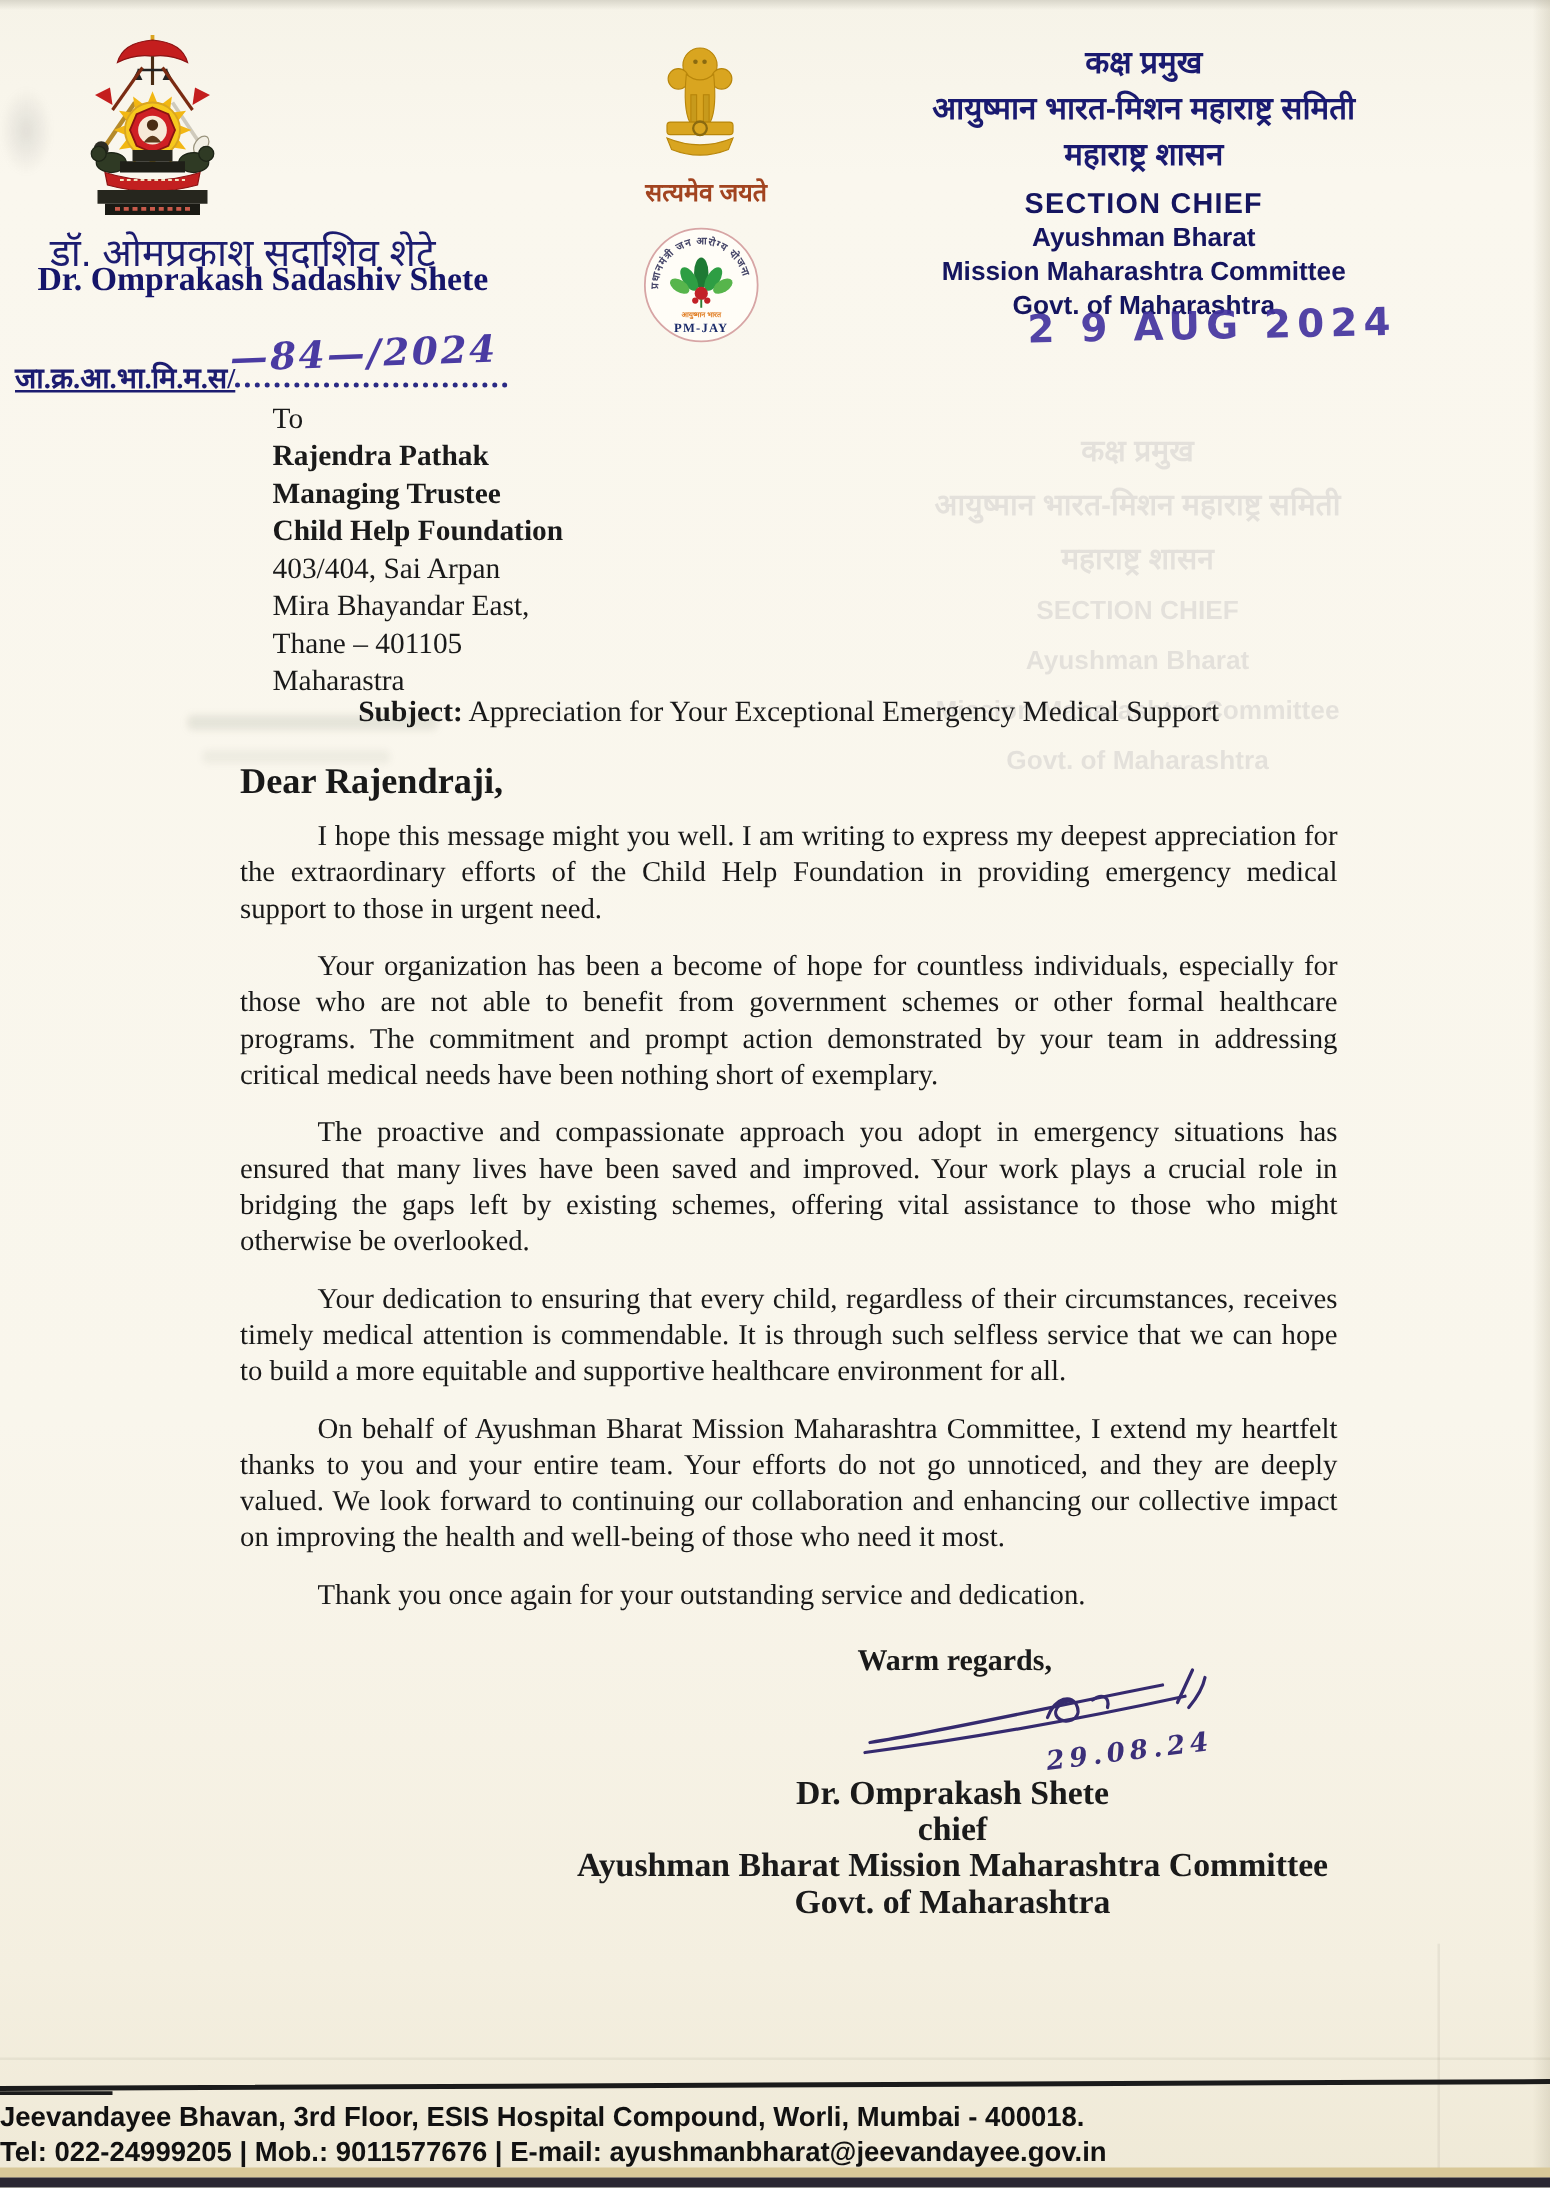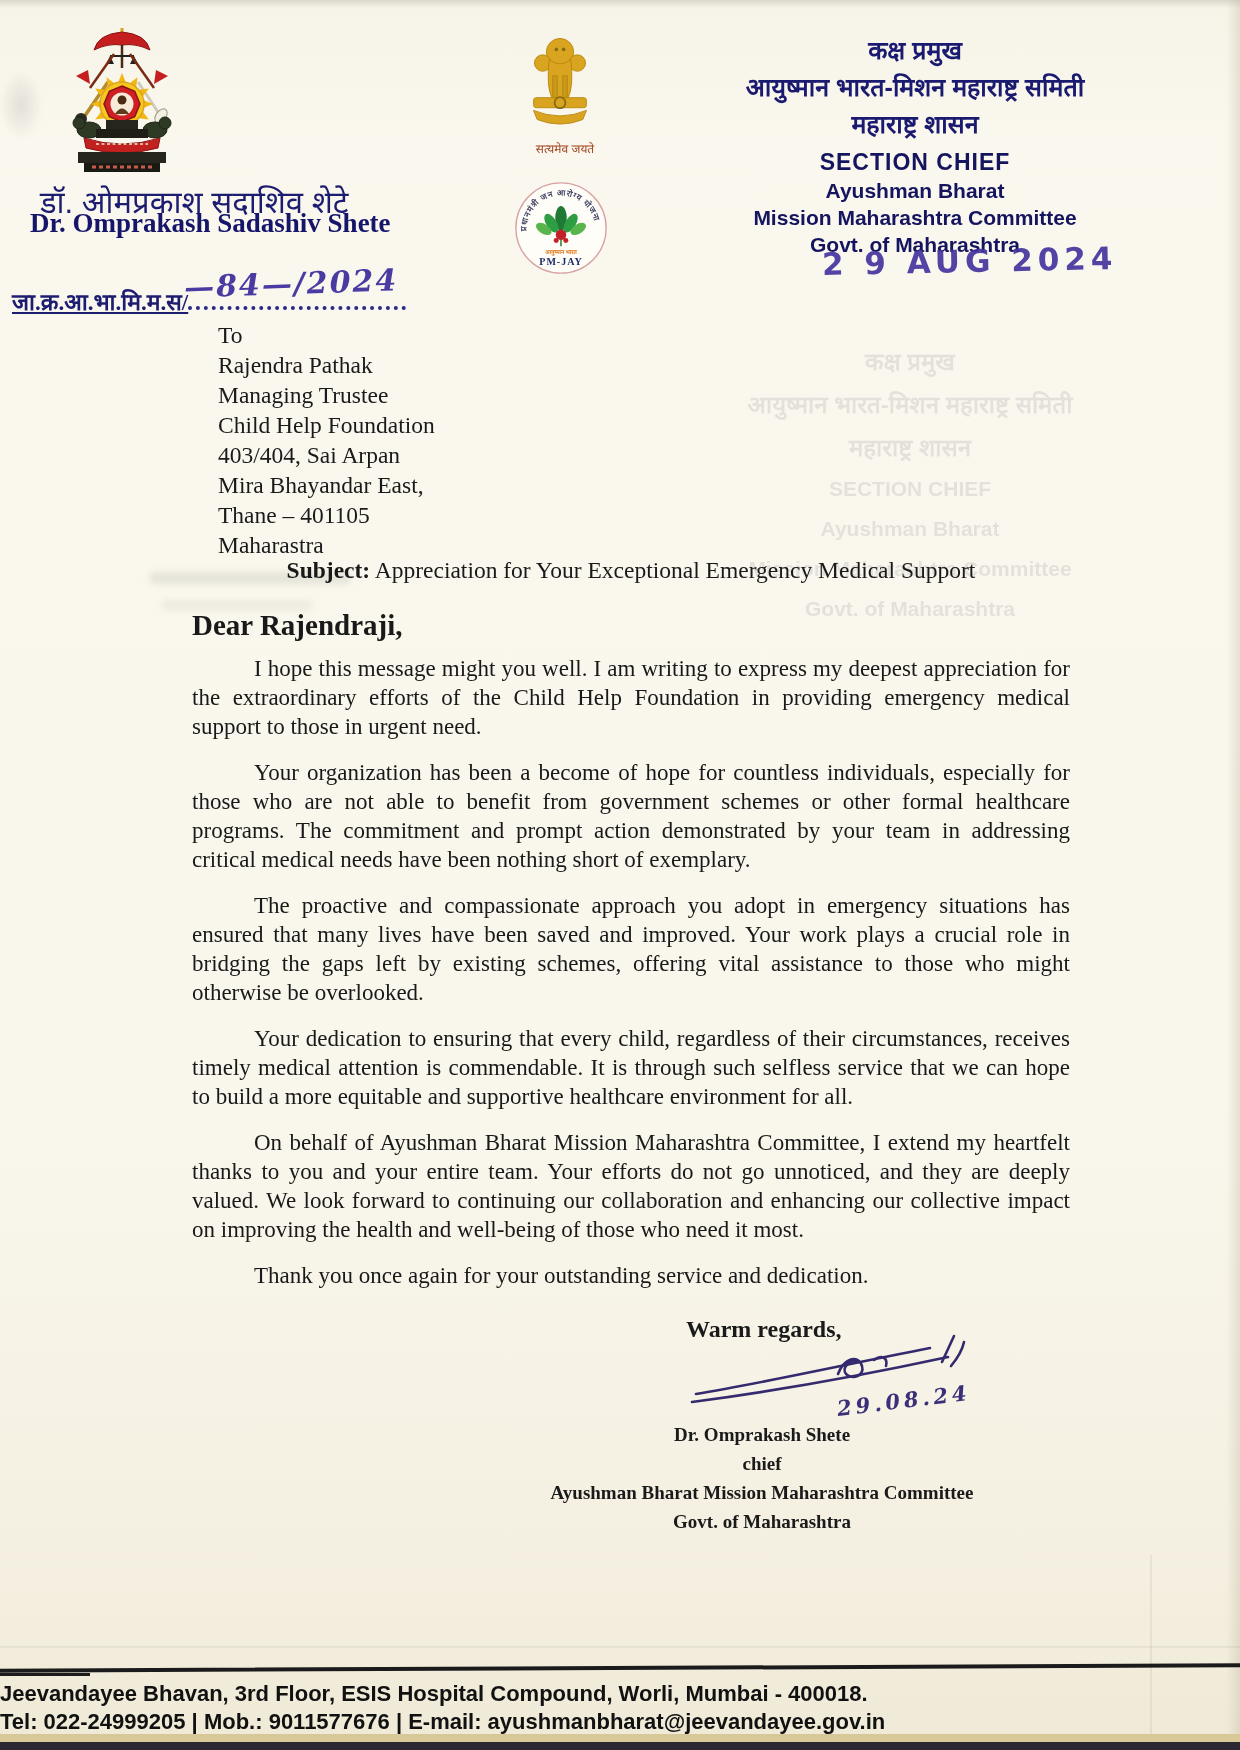--- a/index.html
+++ b/index.html
@@ -17,45 +17,45 @@
   .strip-tan{position:absolute;left:0;top:1734px;width:100%;height:8px;background:#d8c898;}
   .strip-dark{position:absolute;left:0;top:1742px;width:100%;height:8px;background:#2a2733;}
   .smudge{position:absolute;background:rgba(110,120,100,.14);filter:blur(3px);border-radius:4px;}
   .crest{position:absolute;left:62px;top:26px;}
   .name-dev{position:absolute;left:40px;top:180px;width:400px;font-weight:normal;font-size:31px;color:#1c1c70;font-family:"Liberation Sans",sans-serif;}
   .name-eng{position:absolute;left:30px;top:208px;width:420px;text-align:left;font-weight:bold;font-size:27px;color:#15156a;}
   .ref-line{position:absolute;left:12px;top:284px;font-weight:bold;font-size:23px;color:#1c1c70;white-space:nowrap;text-decoration:underline;}
   .ref-dots{display:inline-block;width:218px;border-bottom:4px dotted #2a2a85;position:relative;height:22px;vertical-align:baseline;}
   .ref-hand{position:absolute;left:-4px;top:-18px;font-family:"DejaVu Serif",serif;font-style:italic;font-weight:bold;font-size:30px;color:#4a3ba2;transform:rotate(-2deg);white-space:nowrap;letter-spacing:2px;}
   .ashoka{position:absolute;left:519px;top:26px;}
-  .motto{position:absolute;left:495px;top:140px;width:140px;text-align:center;font-size:12px;font-weight:normal;color:#a24420;font-family:"Liberation Sans",sans-serif;}
+  .motto{position:absolute;left:495px;top:140px;width:140px;text-align:center;font-size:20px;font-weight:bold;color:#a24420;font-family:"Liberation Sans",sans-serif;}
   .pmjay{position:absolute;left:513px;top:180px;}
   .hdr-right{position:absolute;left:700px;top:32px;width:430px;text-align:center;}
   .hdr-right .dev1{font-family:"Liberation Sans",sans-serif;font-weight:bold;font-size:25px;color:#1a1a70;line-height:37px;}
   .hdr-right .eng{font-family:"Liberation Sans",sans-serif;font-weight:bold;font-size:21px;color:#15155f;line-height:27px;}
   .hdr-right .eng.first{font-size:23px;letter-spacing:1px;line-height:30px;margin-top:4px;}
   .stamp{position:absolute;left:822px;top:243px;font-family:"DejaVu Sans",sans-serif;font-weight:bold;font-size:31px;color:#44349f;letter-spacing:5px;transform:rotate(-1.2deg);white-space:nowrap;opacity:.92;}
   
   .ghost{position:absolute;left:690px;top:340px;width:440px;text-align:center;opacity:.11;filter:blur(.6px);pointer-events:none;}
   .ghost .g-dev{font-family:"Liberation Sans",sans-serif;font-weight:bold;font-size:24px;color:#3c3c50;line-height:43px;}
   .ghost .g-eng{font-family:"Liberation Sans",sans-serif;font-weight:bold;font-size:21px;color:#3c3c50;line-height:40px;}
   
   .recipient{position:absolute;left:218px;top:320px;font-size:23.5px;line-height:30px;}
-  .recipient .bold{font-weight:normal;}
+  .recipient .bold{font-weight:bold;}
   
   .letter-body{position:absolute;left:192px;top:556px;width:878px;font-size:23px;line-height:29px;color:#191919;}
   .subject{text-align:center;margin:0 0 26px 0;font-size:23.5px;}
   .subject .lbl{font-weight:bold;}
   .salutation{font-weight:bold;font-size:29px;margin:0 0 14px 0;}
   p.par{margin:0 0 17px 0;text-indent:62px;text-align:justify;}
   p.thanks{margin:10px 0 0 0;text-indent:62px;}
   
   .warm{position:absolute;left:686px;top:1316px;font-weight:bold;font-size:24px;}
   .sig{position:absolute;left:688px;top:1330px;}
-  .signblock{position:absolute;left:455px;top:1420px;width:614px;text-align:center;font-weight:bold;font-size:19px;line-height:29px;}
+  .signblock{position:absolute;left:455px;top:1420px;width:614px;text-align:center;font-weight:bold;font-size:27px;line-height:29px;}
   
   .footer-rule{position:absolute;left:-10px;top:1666px;width:1260px;height:4px;background:#1b1b1b;transform:rotate(-.25deg);border-radius:2px;}
   .footer-rule2{position:absolute;left:0px;top:1673px;width:90px;height:3px;background:#1b1b1b;}
   .footer{position:absolute;left:0;top:1680px;width:100%;text-align:left;font-family:"Liberation Sans",sans-serif;font-weight:bold;font-size:22px;color:#111;line-height:28px;}
 </style>
 </head>
 <body>
 
 <div class="page">
 

